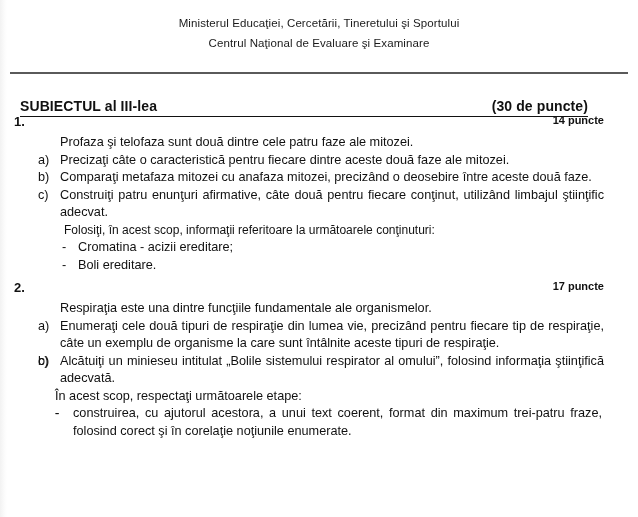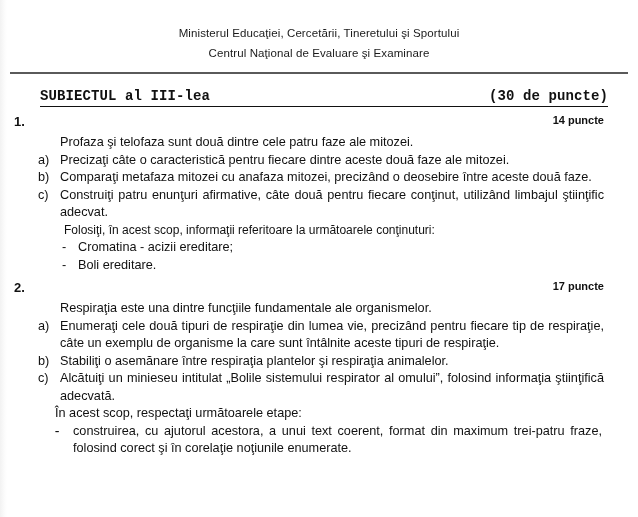--- a/index.html
+++ b/index.html
@@ -26,21 +26,21 @@
   .scan-edge {
     position: absolute;
     left: 0;
     top: 0;
     width: 7px;
     height: 517px;
     background: linear-gradient(to right, #f2f2f2 0%, #fbfbfb 60%, #ffffff 100%);
   }
 
   .header {
-    padding-top: 23px;
+    padding-top: 13px;
     text-align: center;
   }
   .header-line {
     font-size: 11.5px;
     line-height: 20px;
     letter-spacing: 0.1px;
     color: #1a1a1a;
   }
 
   .rule {
@@ -48,34 +48,33 @@
     left: 10px;
     top: 72px;
     width: 618px;
     height: 0;
     border-top: 2px solid #5a5a5a;
   }
 
   
   .subject-row {
     position: absolute;
-    left: 40px;
+    left: 20px;
     top: 88px;
     width: 568px;
     display: flex;
     justify-content: space-between;
     align-items: baseline;
     font-weight: bold;
     font-size: 14px;
     border-bottom: 1.6px solid #111111;
     padding-bottom: 2px;
-    font-family: Liberation Mono, monospace;
   }
   .subject-title { letter-spacing: 0.1px; }
-  .subject-points { letter-spacing: 0.1px; }
+  .subject-points { letter-spacing: 0.1px; margin-top: 10px; }
 
   
   .body {
     position: absolute;
     left: 0;
     top: 114px;
     width: 638px;
   }
 
   .q-head {
@@ -232,21 +231,20 @@
 
       <p class="intro">Respiraţia este una dintre funcţiile fundamentale ale organismelor.</p>
 
       <div class="item">
         <span class="item-marker">a)</span>
         <span>Enumeraţi cele două tipuri de respiraţie din lumea vie, precizând pentru fiecare tip de respiraţie, câte un exemplu de organisme la care sunt întâlnite aceste tipuri de respiraţie.</span>
       </div>
 
       <div class="item">
         <span class="item-marker">b)</span>
-        <span>Stabiliţi o asemănare între respiraţia plantelor şi respiraţia animalelor.</span>
       </div>
 
       <div class="item">
         <span class="item-marker">c)</span>
         <span>Alcătuiţi un minieseu intitulat „Bolile sistemului respirator al omului”, folosind informaţia ştiinţifică adecvată.</span>
       </div>
 
       <div class="closing">
         <div>În acest scop, respectaţi următoarele etape:</div>
 

